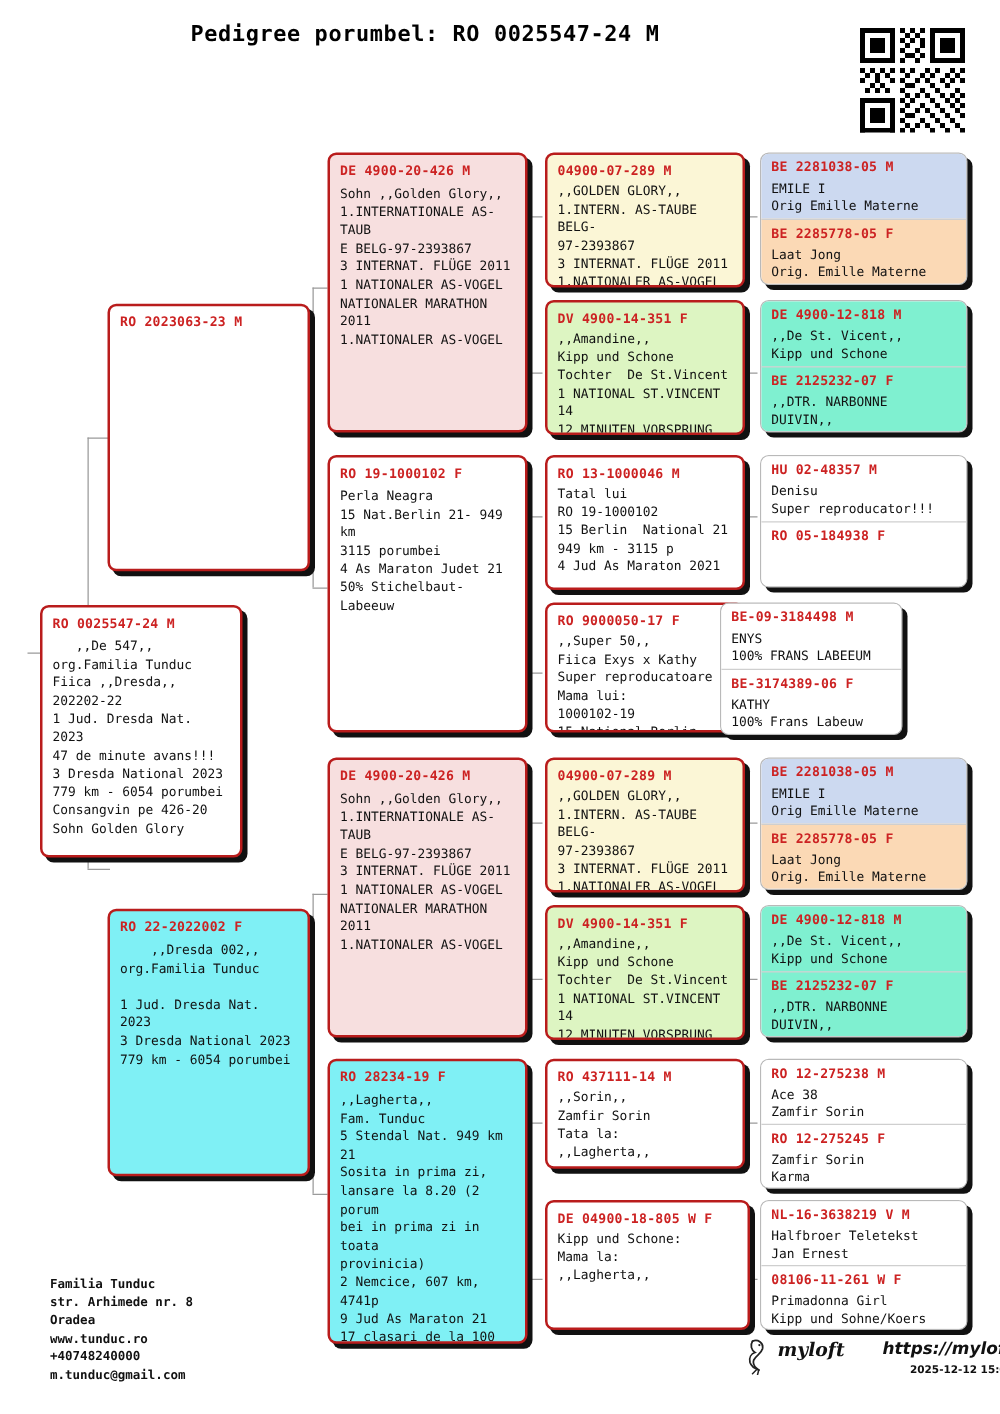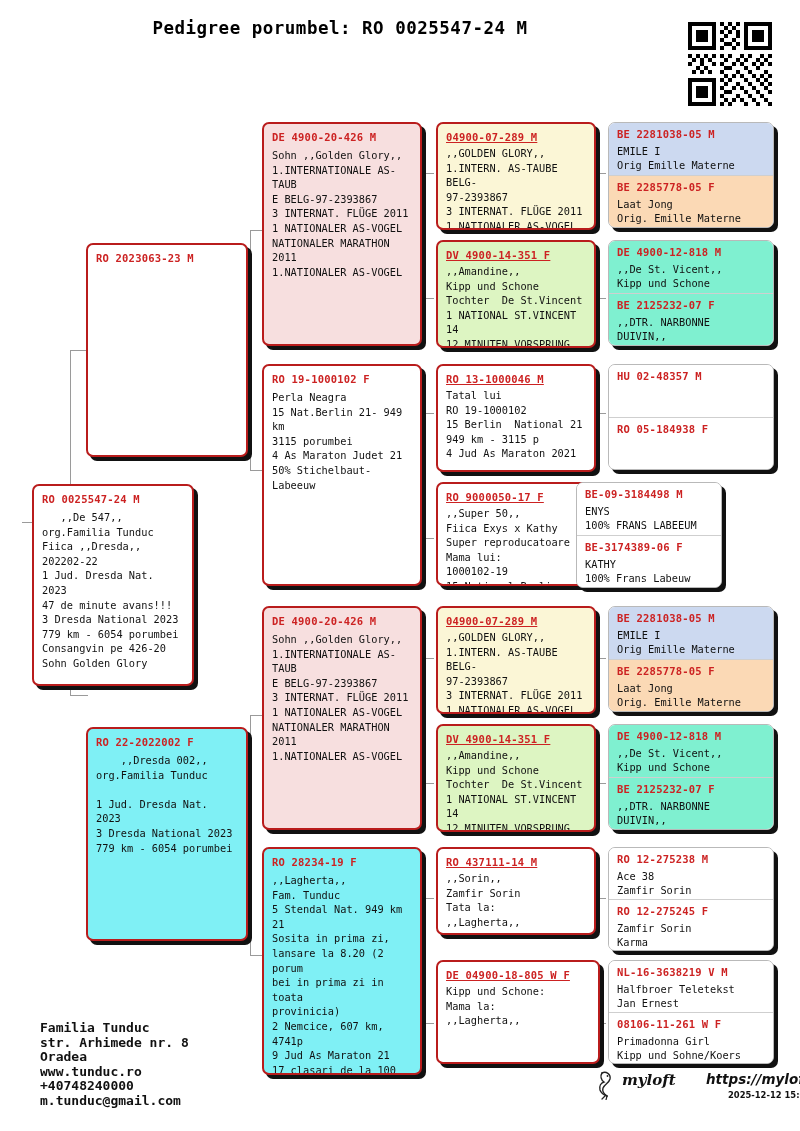--- a/index.html
+++ b/index.html
@@ -30,21 +30,21 @@
     box-shadow:4px 4px 0 0 #111;
     padding:7px 8px 4px 8px;
   }
   .card .hdr{
     color:#cc2222;font-weight:bold;font-size:10.5px;
     letter-spacing:.2px;white-space:nowrap;margin-bottom:5px;
   }
   .card .body{
     color:#111;font-size:10.3px;line-height:14.6px;white-space:pre-wrap;
   }
-  .card.tight .hdr{margin-bottom:3px;text-decoration:underline;}
+  .card.tight .hdr{margin-bottom:3px;}
 
   
   .splitcard{
     position:absolute;box-sizing:border-box;
     border:1px solid #b9b9b9;border-radius:7px;
     background:#fff;overflow:hidden;
     box-shadow:4px 4px 0 0 #111;
     display:flex;flex-direction:column;
   }
   .half{
@@ -59,21 +59,21 @@
 
   
   .conn{position:absolute;background:#9a9a9a;}
   .conn.v{width:1px;}
   .conn.h{height:1px;}
 
   
   #footer-contact{
     position:absolute;left:40px;top:1021px;
     font-family:"DejaVu Sans Mono","Liberation Mono",monospace;
-    font-weight:bold;font-size:13px;line-height:14.6px;color:#111;
+    font-weight:bold;font-size:10px;line-height:14.6px;color:#111;
     white-space:pre-wrap;
   }
   #brand{
     position:absolute;left:596px;top:1068px;width:190px;height:44px;
   }
   #brand .logo-mark{position:absolute;left:0;top:2px;}
   #brand .logo-word{
     position:absolute;left:26px;top:3px;
     font-family:"DejaVu Serif","Liberation Serif",serif;
     font-style:italic;font-weight:bold;font-size:15px;color:#111;
@@ -431,20 +431,22 @@
     <div class="half" style="background:#7ff0d0;">
       <div class="hdr">BE 2125232-07 F</div>
       <div class="body">,,DTR. NARBONNE DUIVIN,,
 EMILLE MATERNE</div>
     </div>
   </div>
 
   <div class="splitcard" style="left:608px;top:364px;width:166px;height:106px;">
     <div class="half" style="background:#ffffff;">
       <div class="hdr">HU 02-48357 M</div>
+      <div class="body">Denisu
+Super reproducator!!!</div>
     </div>
     <div class="half" style="background:#ffffff;">
       <div class="hdr">RO 05-184938 F</div>
       <div class="body"></div>
     </div>
   </div>
 
   <div class="splitcard" style="left:576px;top:482px;width:146px;height:106px;">
     <div class="half" style="background:#ffffff;">
       <div class="hdr">BE-09-3184498 M</div>

